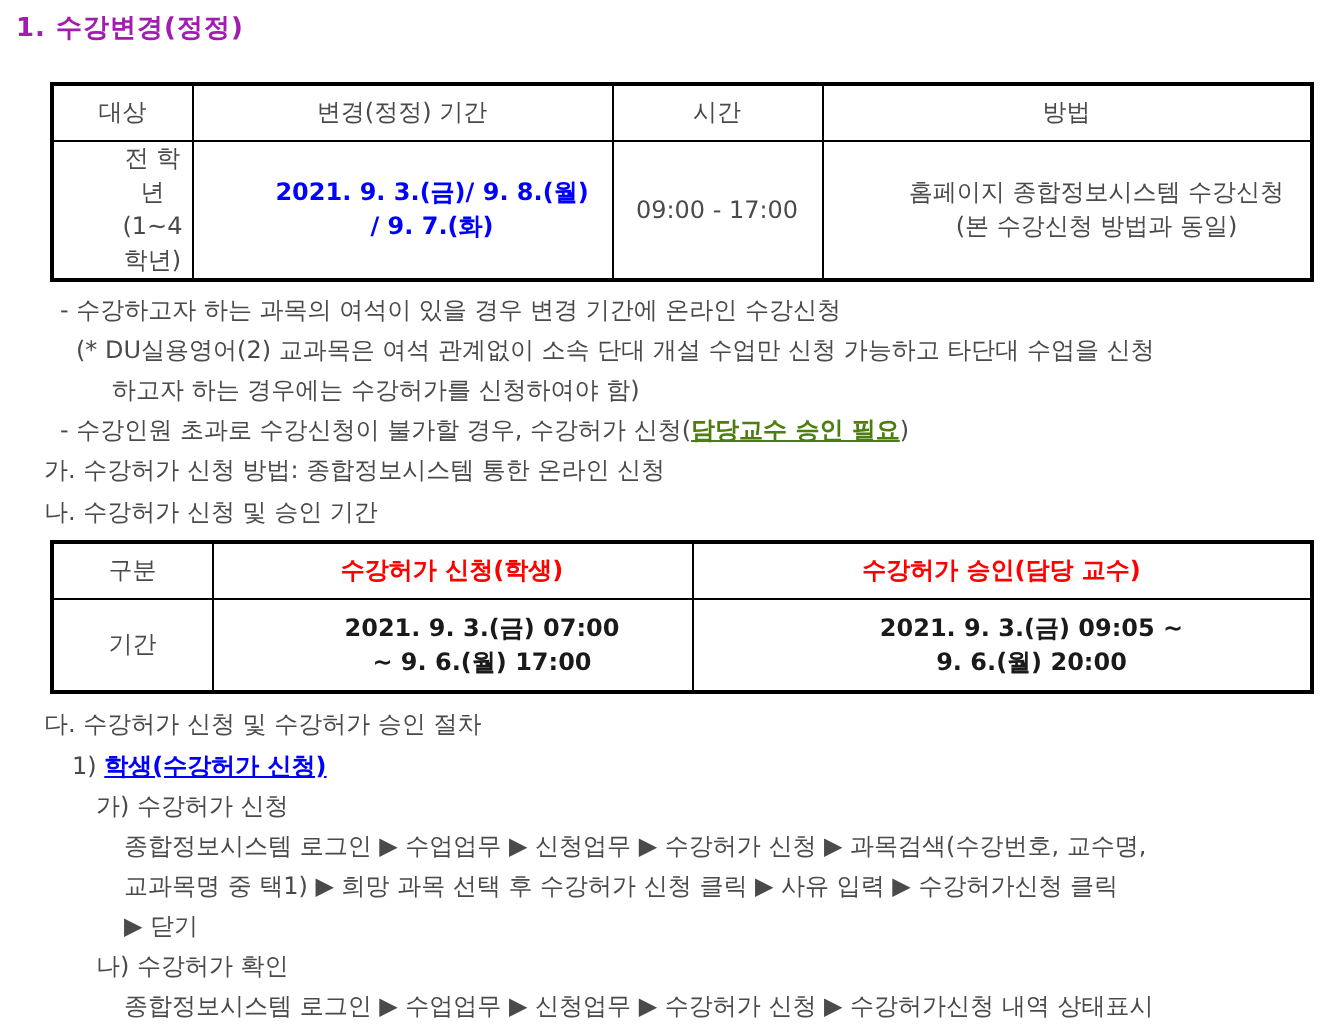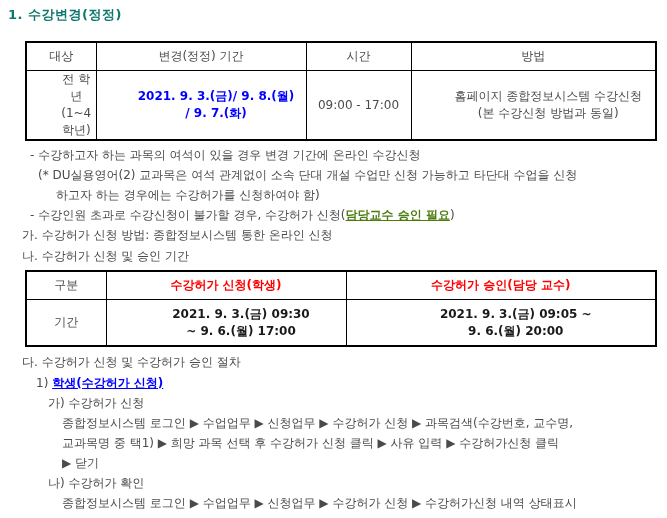--- a/index.html
+++ b/index.html
@@ -5,21 +5,21 @@
   html, body { margin:0; padding:0; }
   body {
     width:667px; height:518px; background:#ffffff;
     font-family:"DejaVu Sans","Liberation Sans",sans-serif;
     font-size:12px; color:#4a4a4a;
     overflow:hidden;
   }
   .doc { padding-top:5px; }
 
   .sec-heading {
-    font-size:13px; font-weight:bold; color:#0f766e;
+    font-size:13px; font-weight:bold; color:#a21caf;
     margin:0 0 0 8px; line-height:20px; letter-spacing:0.5px;
   }
   .sec-heading.second { margin-top:3px; }
 
   table { border-collapse:collapse; table-layout:fixed; margin-left:25px; }
   table.t1 { margin-top:16px; margin-bottom:4px; }
   table.t2 { margin-top:3px; margin-bottom:5px; }
   th, td {
     border:1px solid #000; text-align:center; vertical-align:middle;
     font-weight:normal; padding:0; font-size:12px;
@@ -102,21 +102,21 @@
       </colgroup>
     <tbody>
         <tr>
       <th>구분</th>
       <th class="red-bold">수강허가 신청(학생)</th>
       <th class="red-bold">수강허가 승인(담당 교수)</th>
     </tr>
     <tr>
       <td>기간</td>
       <td class="bold-dark">
-        <div class="cell-line">2021. 9. 3.(금) 09:30</div>
+        <div class="cell-line">2021. 9. 3.(금) 07:00</div>
         <div class="cell-line">~ 9. 6.(월) 17:00</div>
       </td>
       <td class="bold-dark">
         <div class="cell-line">2021. 9. 3.(금) 09:05 ~</div>
         <div class="cell-line">9. 6.(월) 20:00</div>
       </td>
     </tr>
   </tbody>
     </table>
 

